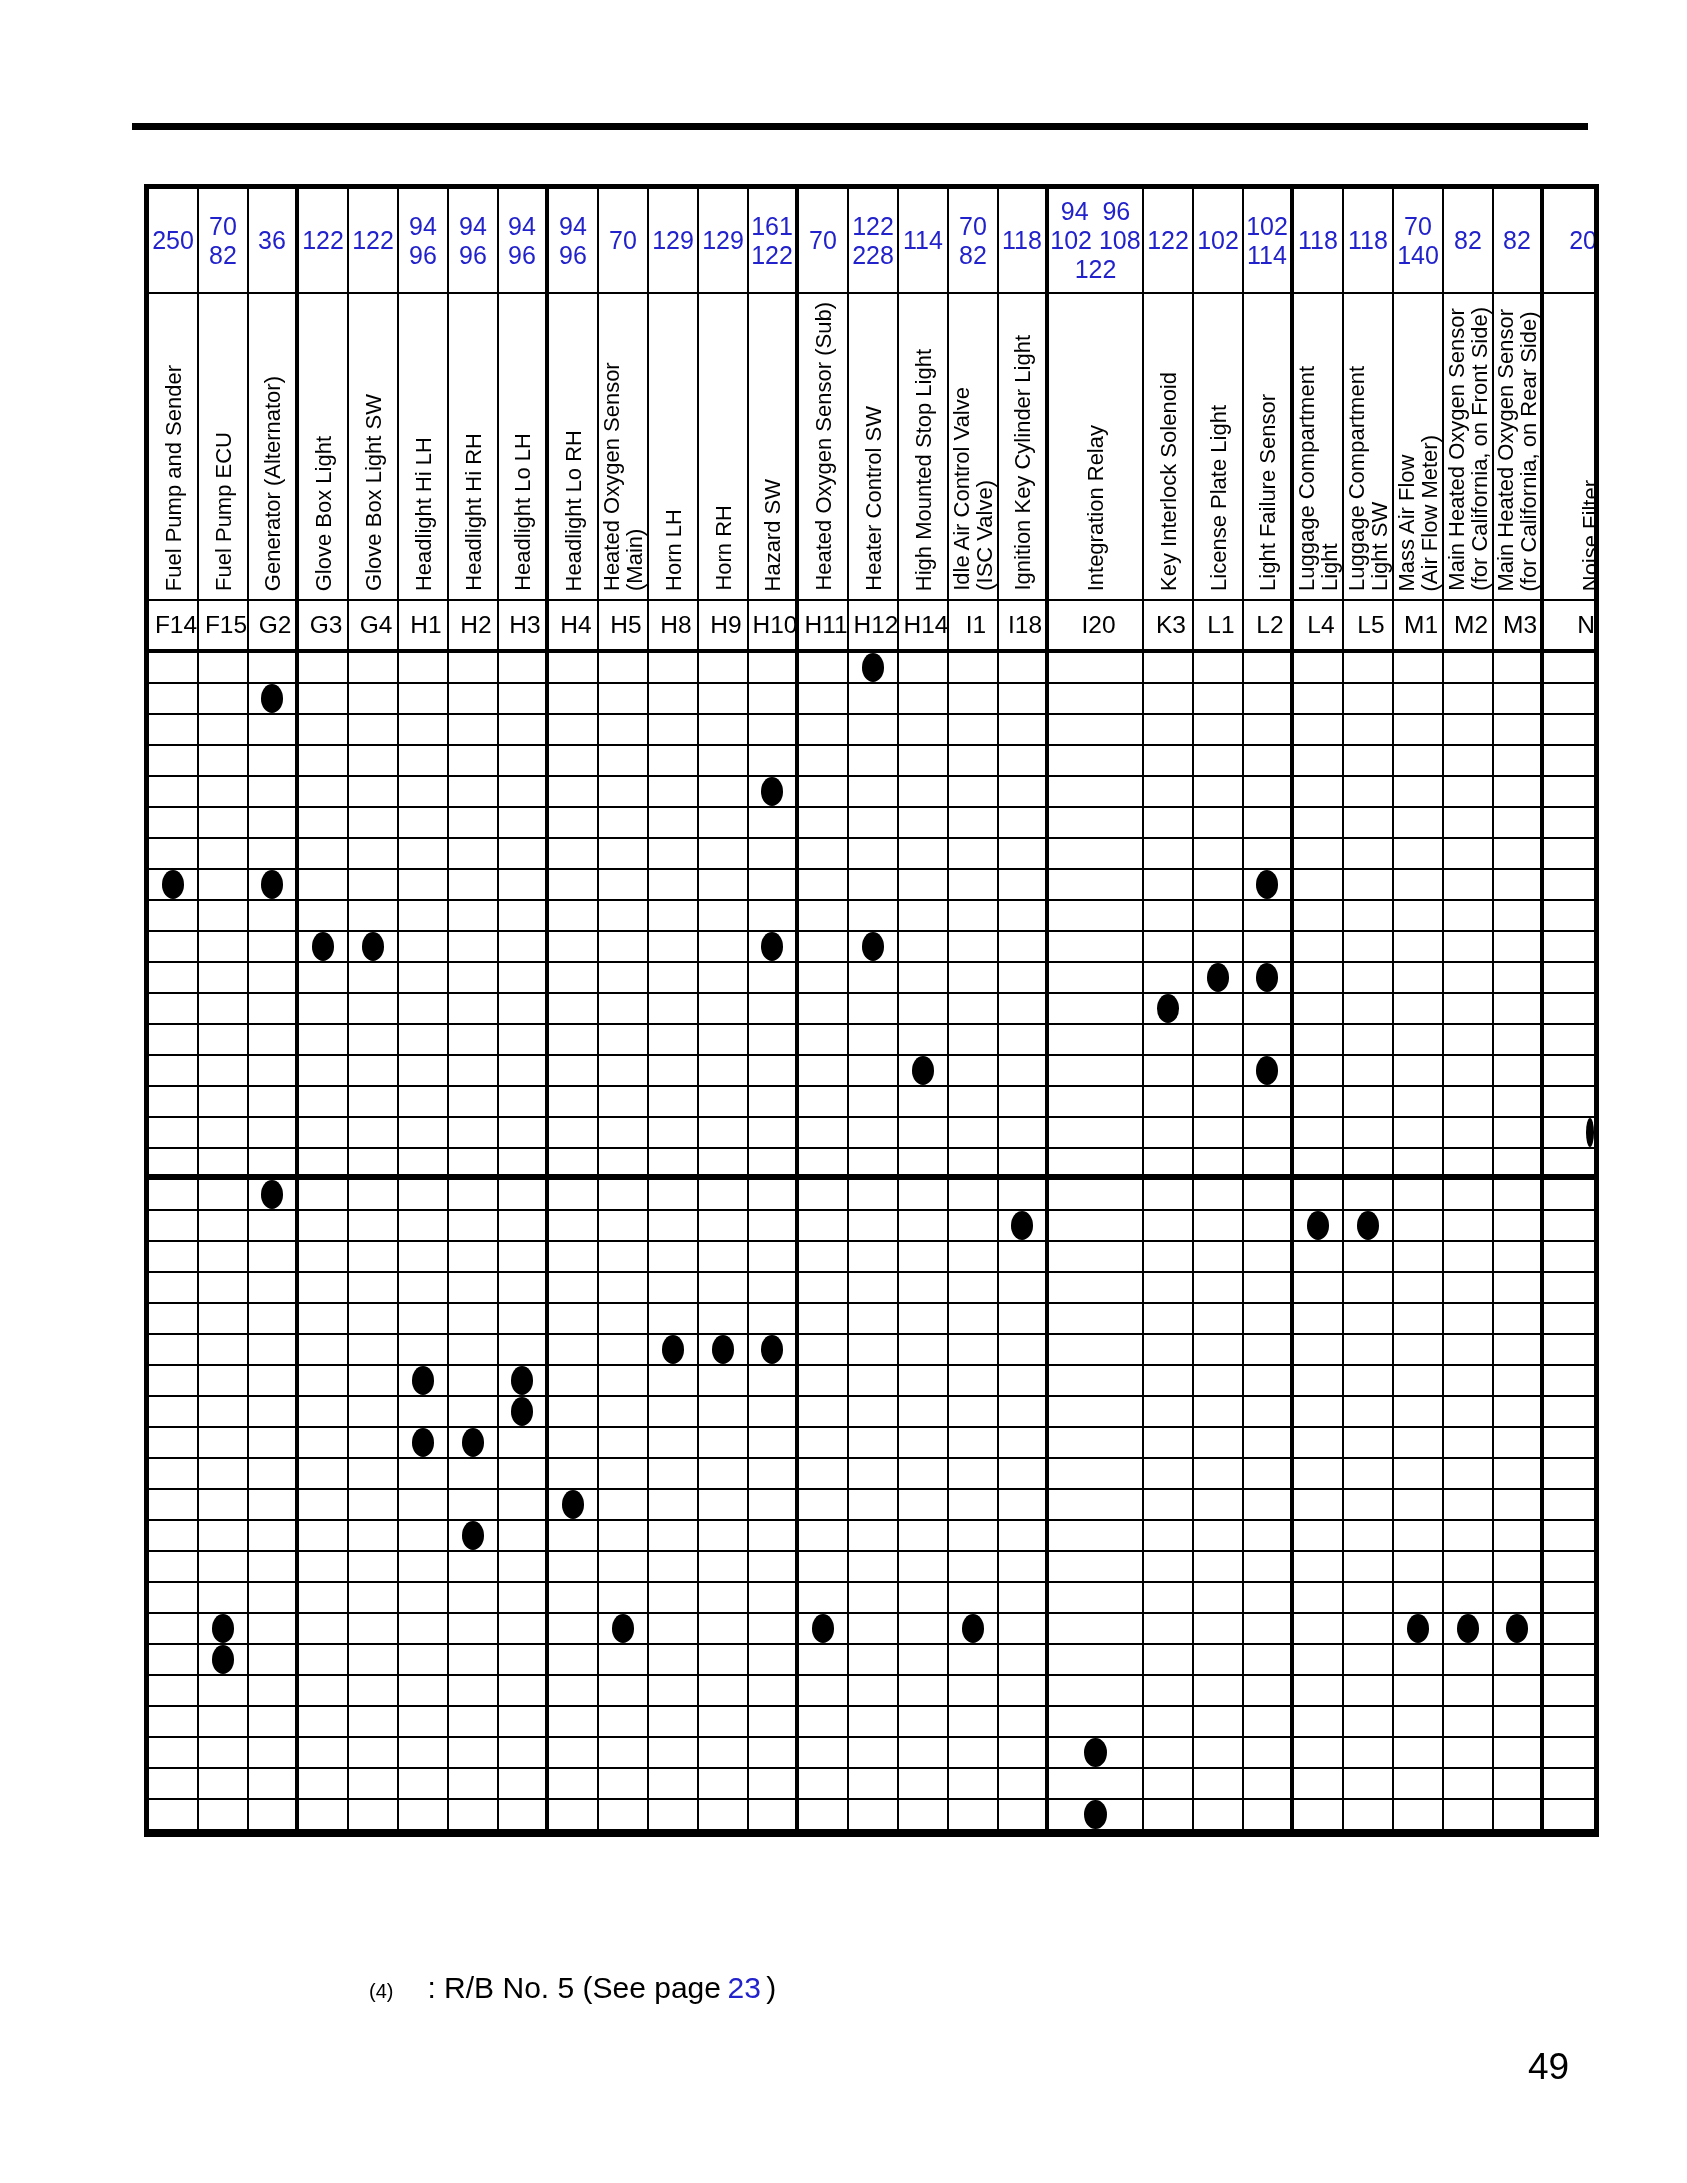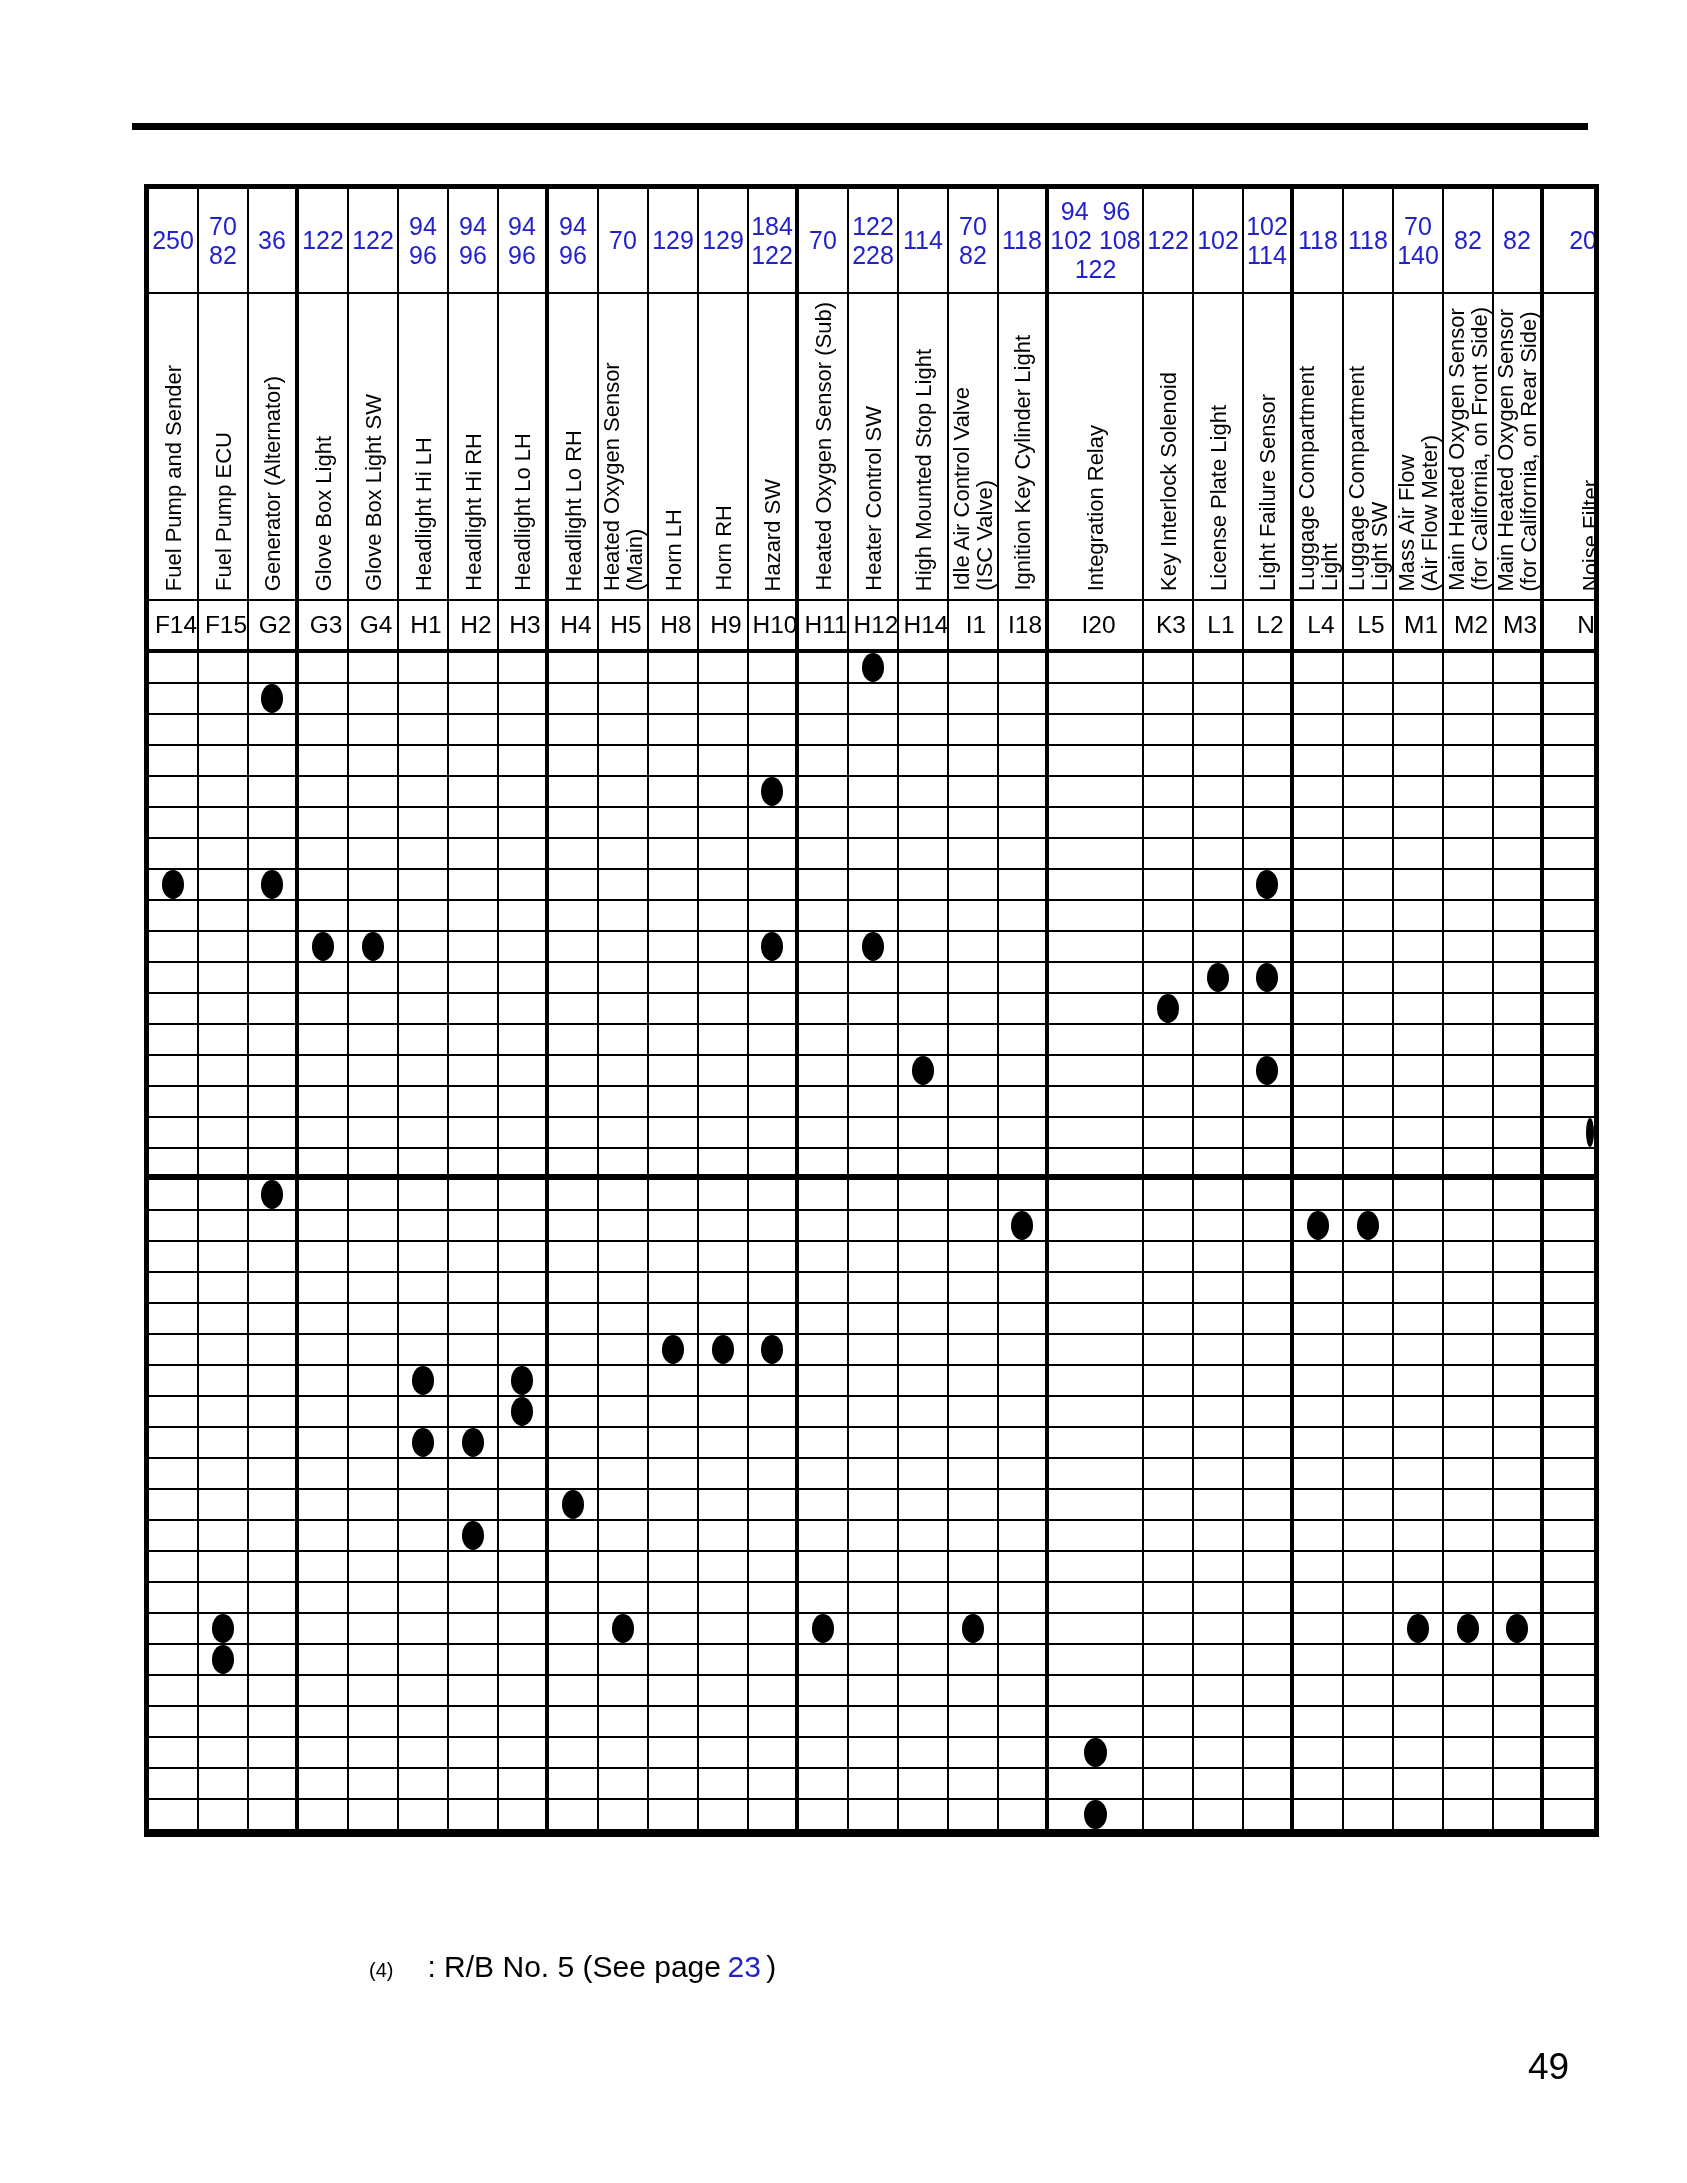--- a/index.html
+++ b/index.html
@@ -20,21 +20,21 @@
        text-align:center;font-weight:400;}
   .label-cell{align-items:flex-end;justify-content:center;padding-bottom:8px;}
   .vlabel{writing-mode:vertical-rl;transform:rotate(180deg);white-space:pre-line;
           font-size:22px;line-height:23px;max-height:100%;}
   .code{font-size:24.5px;margin-left:6px;}
   .dot{width:22.5px;height:29px;border-radius:50%;background:#000;}
 
   .footnote{position:absolute;left:369px;top:1950px;display:flex;align-items:baseline;
             font-size:30px;white-space:pre;}
   .fn-marker{font-size:20px;margin-right:34px;}
-  .fn-page{color:var(--blue,#2222cc);margin-left:6.6px;}
+  .fn-page{color:var(--blue,#2222cc);margin-left:6.6px;margin-top:21px;}
   .fn-close{margin-left:5.3px;}
   .page-number{position:absolute;left:1528px;top:2046px;font-size:37px;}
 </style>
 </head>
 <body>
 
 <div class="page">
   <div class="top-rule"></div>
 
   <div class="matrix" id="matrix" style="grid-template-columns: 50px 50px 50px 50px 50px 50px 50px 50px 50px 50px 50px 50px 50px 50px 50px 50px 50px 50px 95px 50px 50px 50px 50px 50px 50px 50px 50px 50px; grid-template-rows: 105px 307px 52px repeat(38, 31px);">
@@ -73,21 +73,21 @@
       <div class="cell num-cell">
         <span class="num">70</span>
       </div>
       <div class="cell num-cell">
         <span class="num">129</span>
       </div>
       <div class="cell num-cell">
         <span class="num">129</span>
       </div>
       <div class="cell num-cell ge">
-        <span class="num">184
+        <span class="num">161
 122</span>
       </div>
       <div class="cell num-cell">
         <span class="num">70</span>
       </div>
       <div class="cell num-cell">
         <span class="num">122
 228</span>
       </div>
       <div class="cell num-cell">

